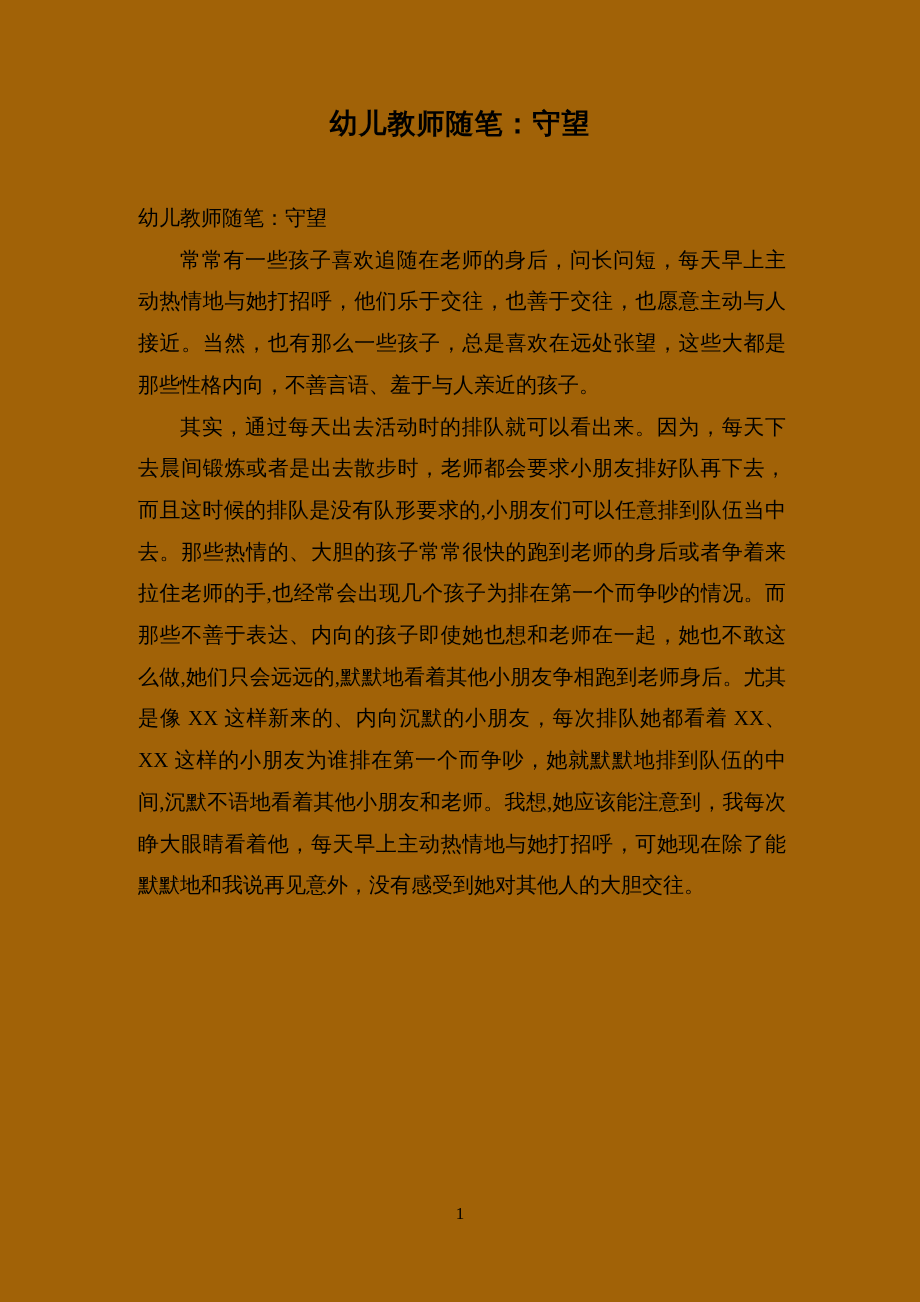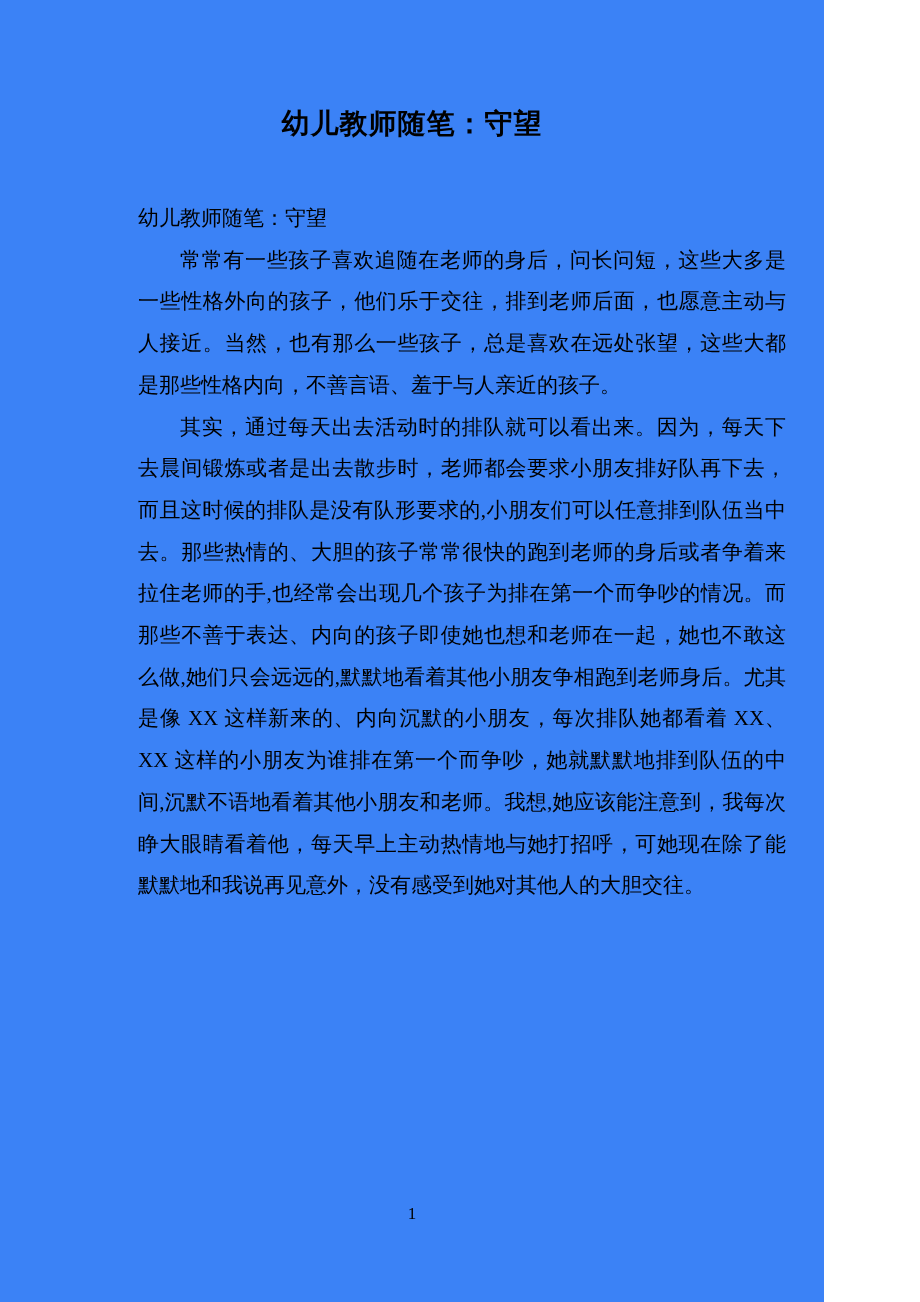--- a/index.html
+++ b/index.html
@@ -2,23 +2,23 @@
 <html><head>
 <meta charset="utf-8">
 <style>
   html, body {
     margin: 0;
     padding: 0;
     background: #ffffff;
   }
   .page {
     position: relative;
-    width: 824px;
+    width: 920px;
     height: 1302px;
-    background: #3b82f6;
+    background: #a16207;
     overflow: hidden;
     font-family: "Liberation Serif", "DejaVu Serif", serif;
     color: #000000;
   }
   .doc-title {
     margin: 0;
     padding-top: 102px;
     text-align: center;
     font-size: 28px;
     line-height: 44px;
@@ -59,19 +59,19 @@
 </style>
 </head>
 <body>
 
 <div class="page">
 
   <h1 class="doc-title">幼儿教师随笔：守望</h1>
 
   <div class="content">
     <p class="no-indent">幼儿教师随笔：守望</p>
-    <p>常常有一些孩子喜欢追随在老师的身后，问长问短，这些大多是一些性格外向的孩子，他们乐于交往，排到老师后面，也愿意主动与人接近。当然，也有那么一些孩子，总是喜欢在远处张望，这些大都是那些性格内向，不善言语、羞于与人亲近的孩子。</p>
+    <p>常常有一些孩子喜欢追随在老师的身后，问长问短，每天早上主动热情地与她打招呼，他们乐于交往，也善于交往，也愿意主动与人接近。当然，也有那么一些孩子，总是喜欢在远处张望，这些大都是那些性格内向，不善言语、羞于与人亲近的孩子。</p>
     <p>其实，通过每天出去活动时的排队就可以看出来。因为，每天下去晨间锻炼或者是出去散步时，老师都会要求小朋友排好队再下去，而且这时候的排队是没有队形要求的,小朋友们可以任意排到队伍当中去。那些热情的、大胆的孩子常常很快的跑到老师的身后或者争着来拉住老师的手,也经常会出现几个孩子为排在第一个而争吵的情况。而那些不善于表达、内向的孩子即使她也想和老师在一起，她也不敢这么做,她们只会远远的,默默地看着其他小朋友争相跑到老师身后。尤其是像 XX 这样新来的、内向沉默的小朋友，每次排队她都看着 XX、XX 这样的小朋友为谁排在第一个而争吵，她就默默地排到队伍的中间,沉默不语地看着其他小朋友和老师。我想,她应该能注意到，我每次睁大眼睛看着他，每天早上主动热情地与她打招呼，可她现在除了能默默地和我说再见意外，没有感受到她对其他人的大胆交往。</p>
   </div>
 
   <div class="page-number">1</div>
 
 </div>
 
 </body></html>

